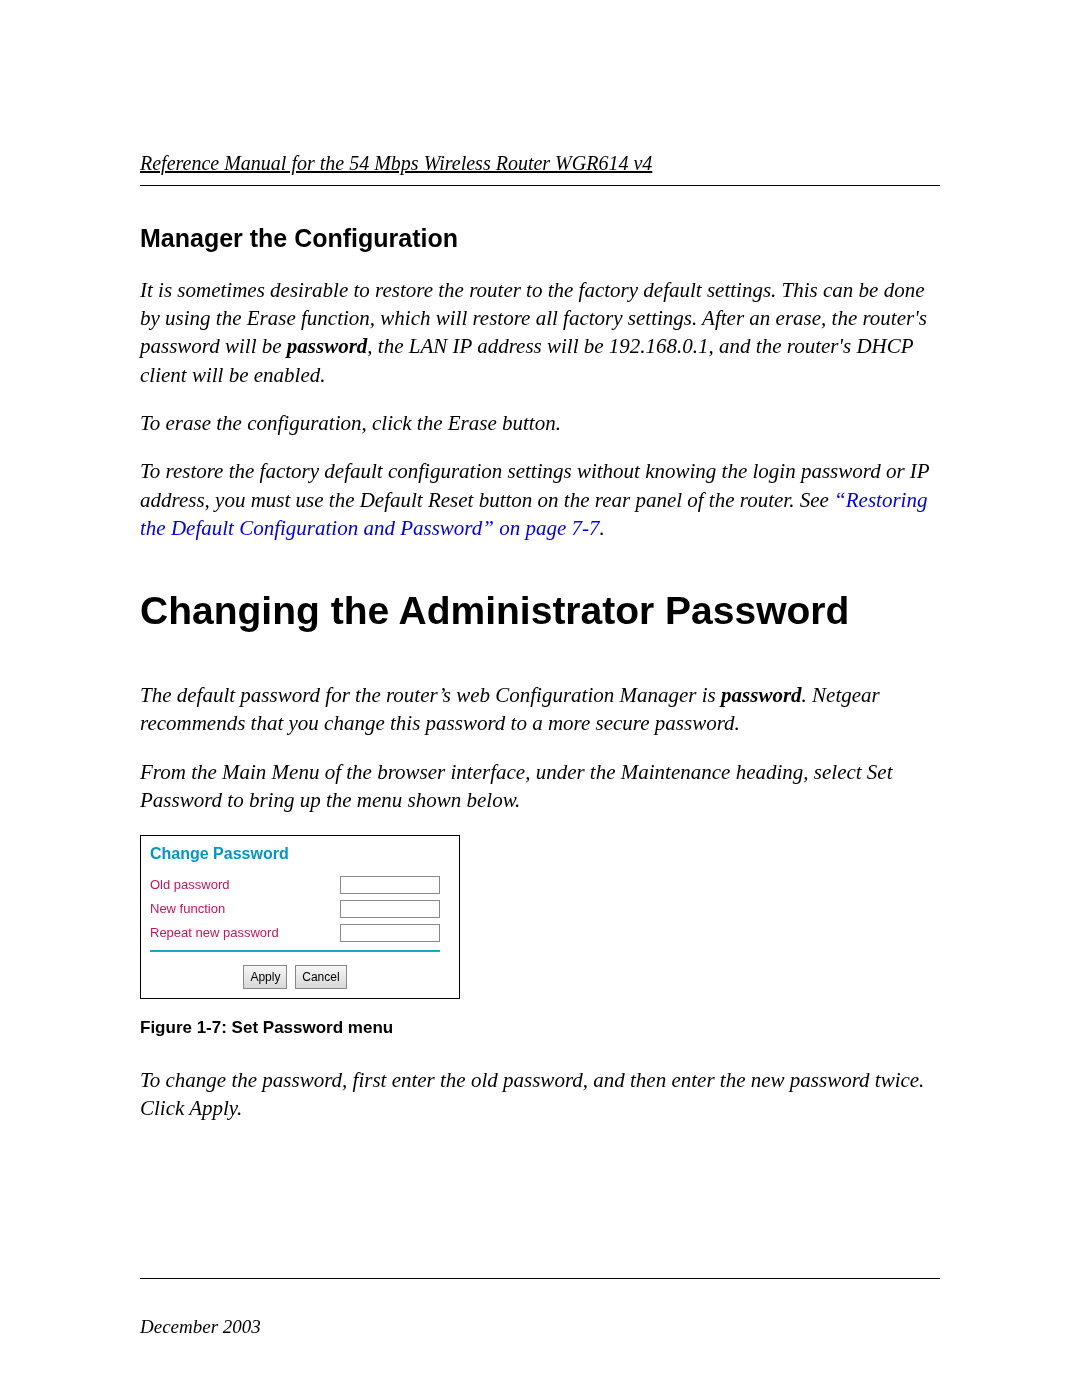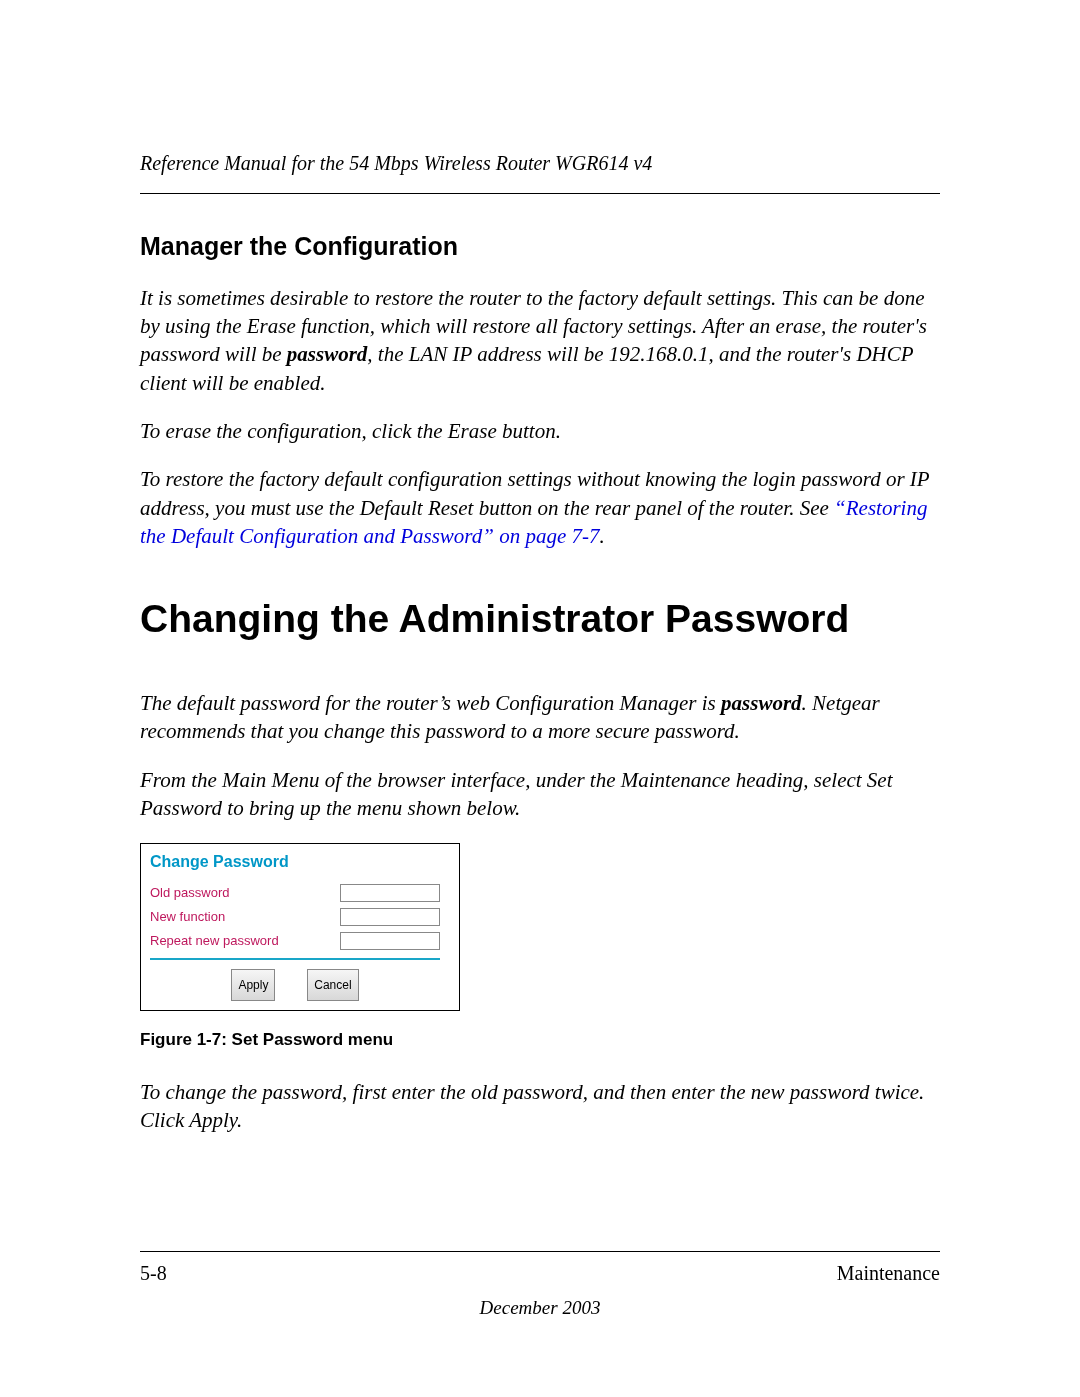--- a/index.html
+++ b/index.html
@@ -10,21 +10,22 @@
       font-size: 21px;
       line-height: 1.35;
       color: #000;
       background: #fff;
       position: relative;
       padding: 150px 140px 0 140px;
     }
     .header-title {
       font-style: italic;
       font-size: 20px;
-      margin-bottom: 16px;
+      margin-bottom: 8px;
+      text-decoration: underline;
     }
     .hr-top {
       border: none;
       border-top: 1.5px solid #000;
       margin-bottom: 36px;
     }
     h2.subheading {
       font-family: Arial, Helvetica, sans-serif;
       font-weight: bold;
       font-size: 25px;
@@ -79,25 +80,25 @@
       border: none;
       border-top: 2px solid #19a6c8;
       margin: 8px 0 8px 0;
     }
     .figure-panel .btn-row {
       text-align: center;
     }
     .figure-panel button {
       font-family: Arial, Helvetica, sans-serif;
       font-size: 12px;
-      height: 32px;
+      height: 24px;
       padding: 0 6px;
       border: 1px solid #888;
       background: linear-gradient(#f6f6f6, #d8d8d8);
-      margin: 0 13px;
+      margin: 0 1px;
       cursor: pointer;
     }
     .figure-caption {
       font-family: Arial, Helvetica, sans-serif;
       font-weight: bold;
       font-size: 17px;
       margin-top: 18px;
       margin-bottom: 26px;
     }
     .footer {
@@ -113,22 +114,21 @@
     }
     .footer .footer-row {
       display: flex;
       justify-content: space-between;
       font-size: 20px;
     }
     .footer .footer-center {
       position: absolute;
       left: 0;
       right: 0;
-      top: 44px;
-      text-align: center;
+      top: 36px;
       font-style: italic;
       font-size: 19px;
     }
   </style>
 </head>
 <body>
 
 <div class="header-title">Reference Manual for the 54 Mbps Wireless Router WGR614 v4</div>
 <hr class="hr-top">
 
@@ -172,18 +172,14 @@
     <button>Cancel</button>
   </div>
 </div>
 
 <div class="figure-caption">Figure 1-7:  Set Password menu</div>
 
 <p class="body">To change the password, first enter the old password, and then enter the new password twice. Click Apply.</p>
 
 <div class="footer">
   <hr class="hr-bottom">
-  <div class="footer-row">
-    <span>5-8</span>
-    <span>Maintenance</span>
-  </div>
   <div class="footer-center">December 2003</div>
 </div>
 
 </body></html>

